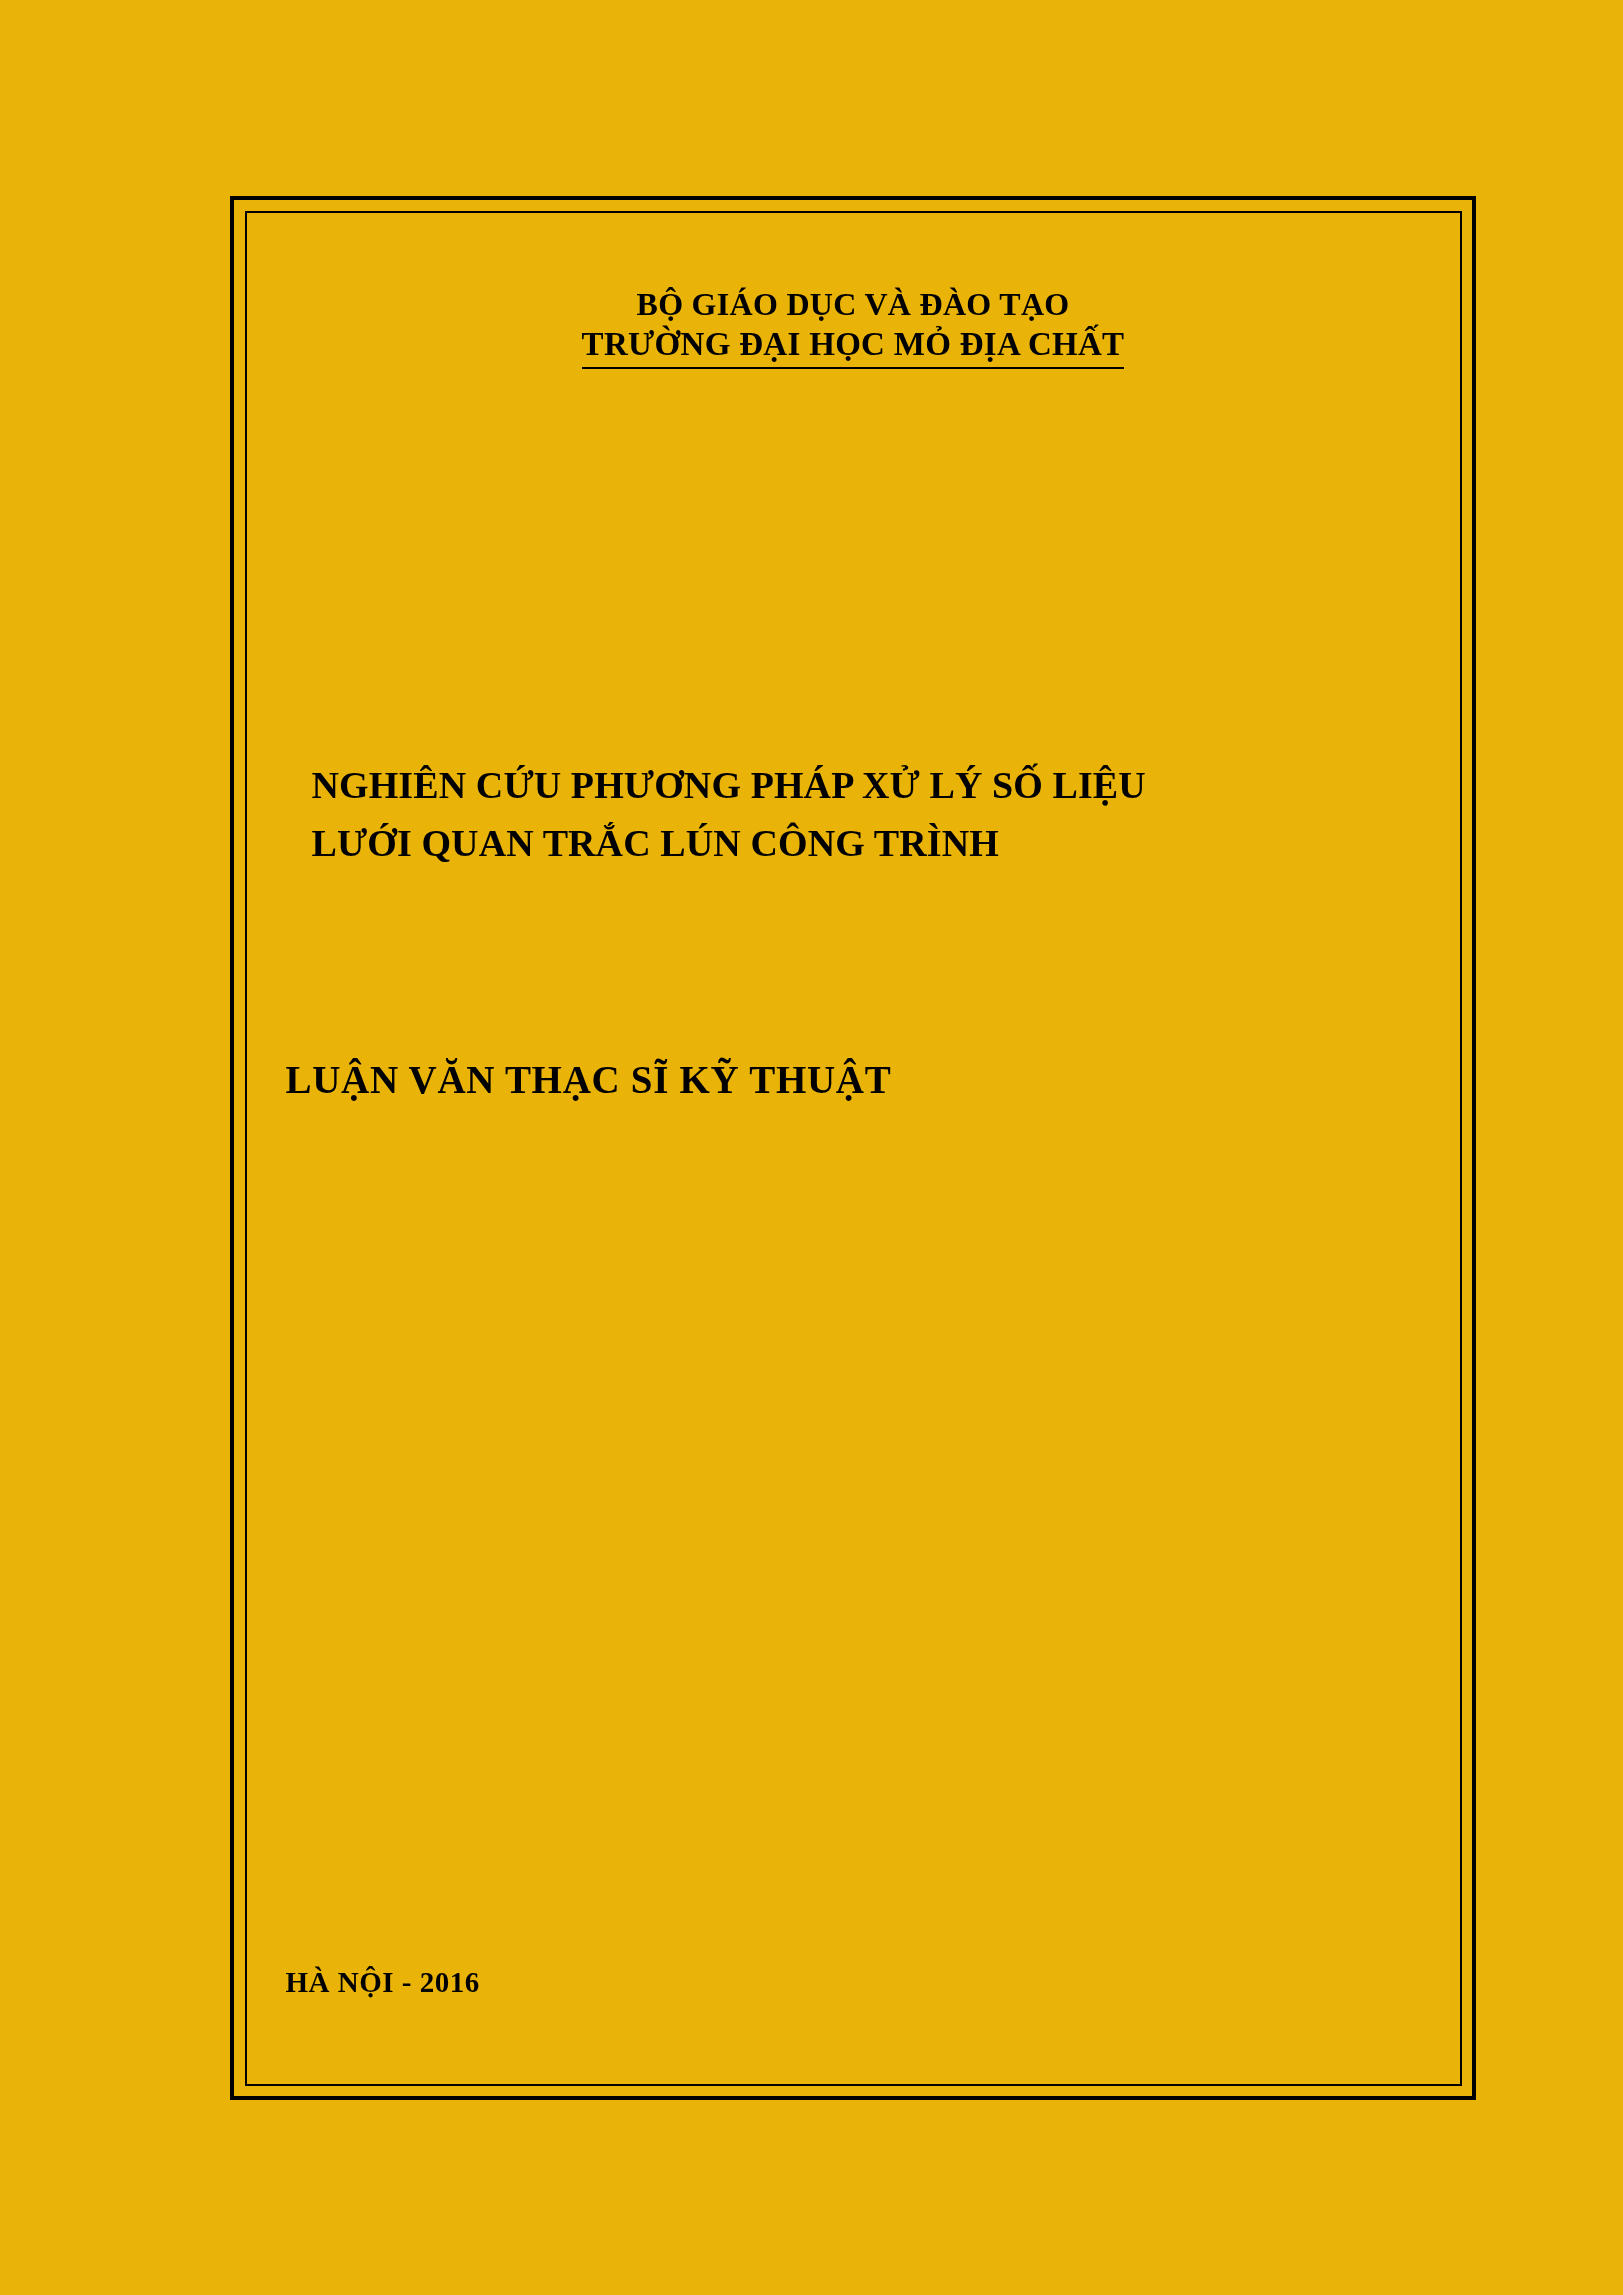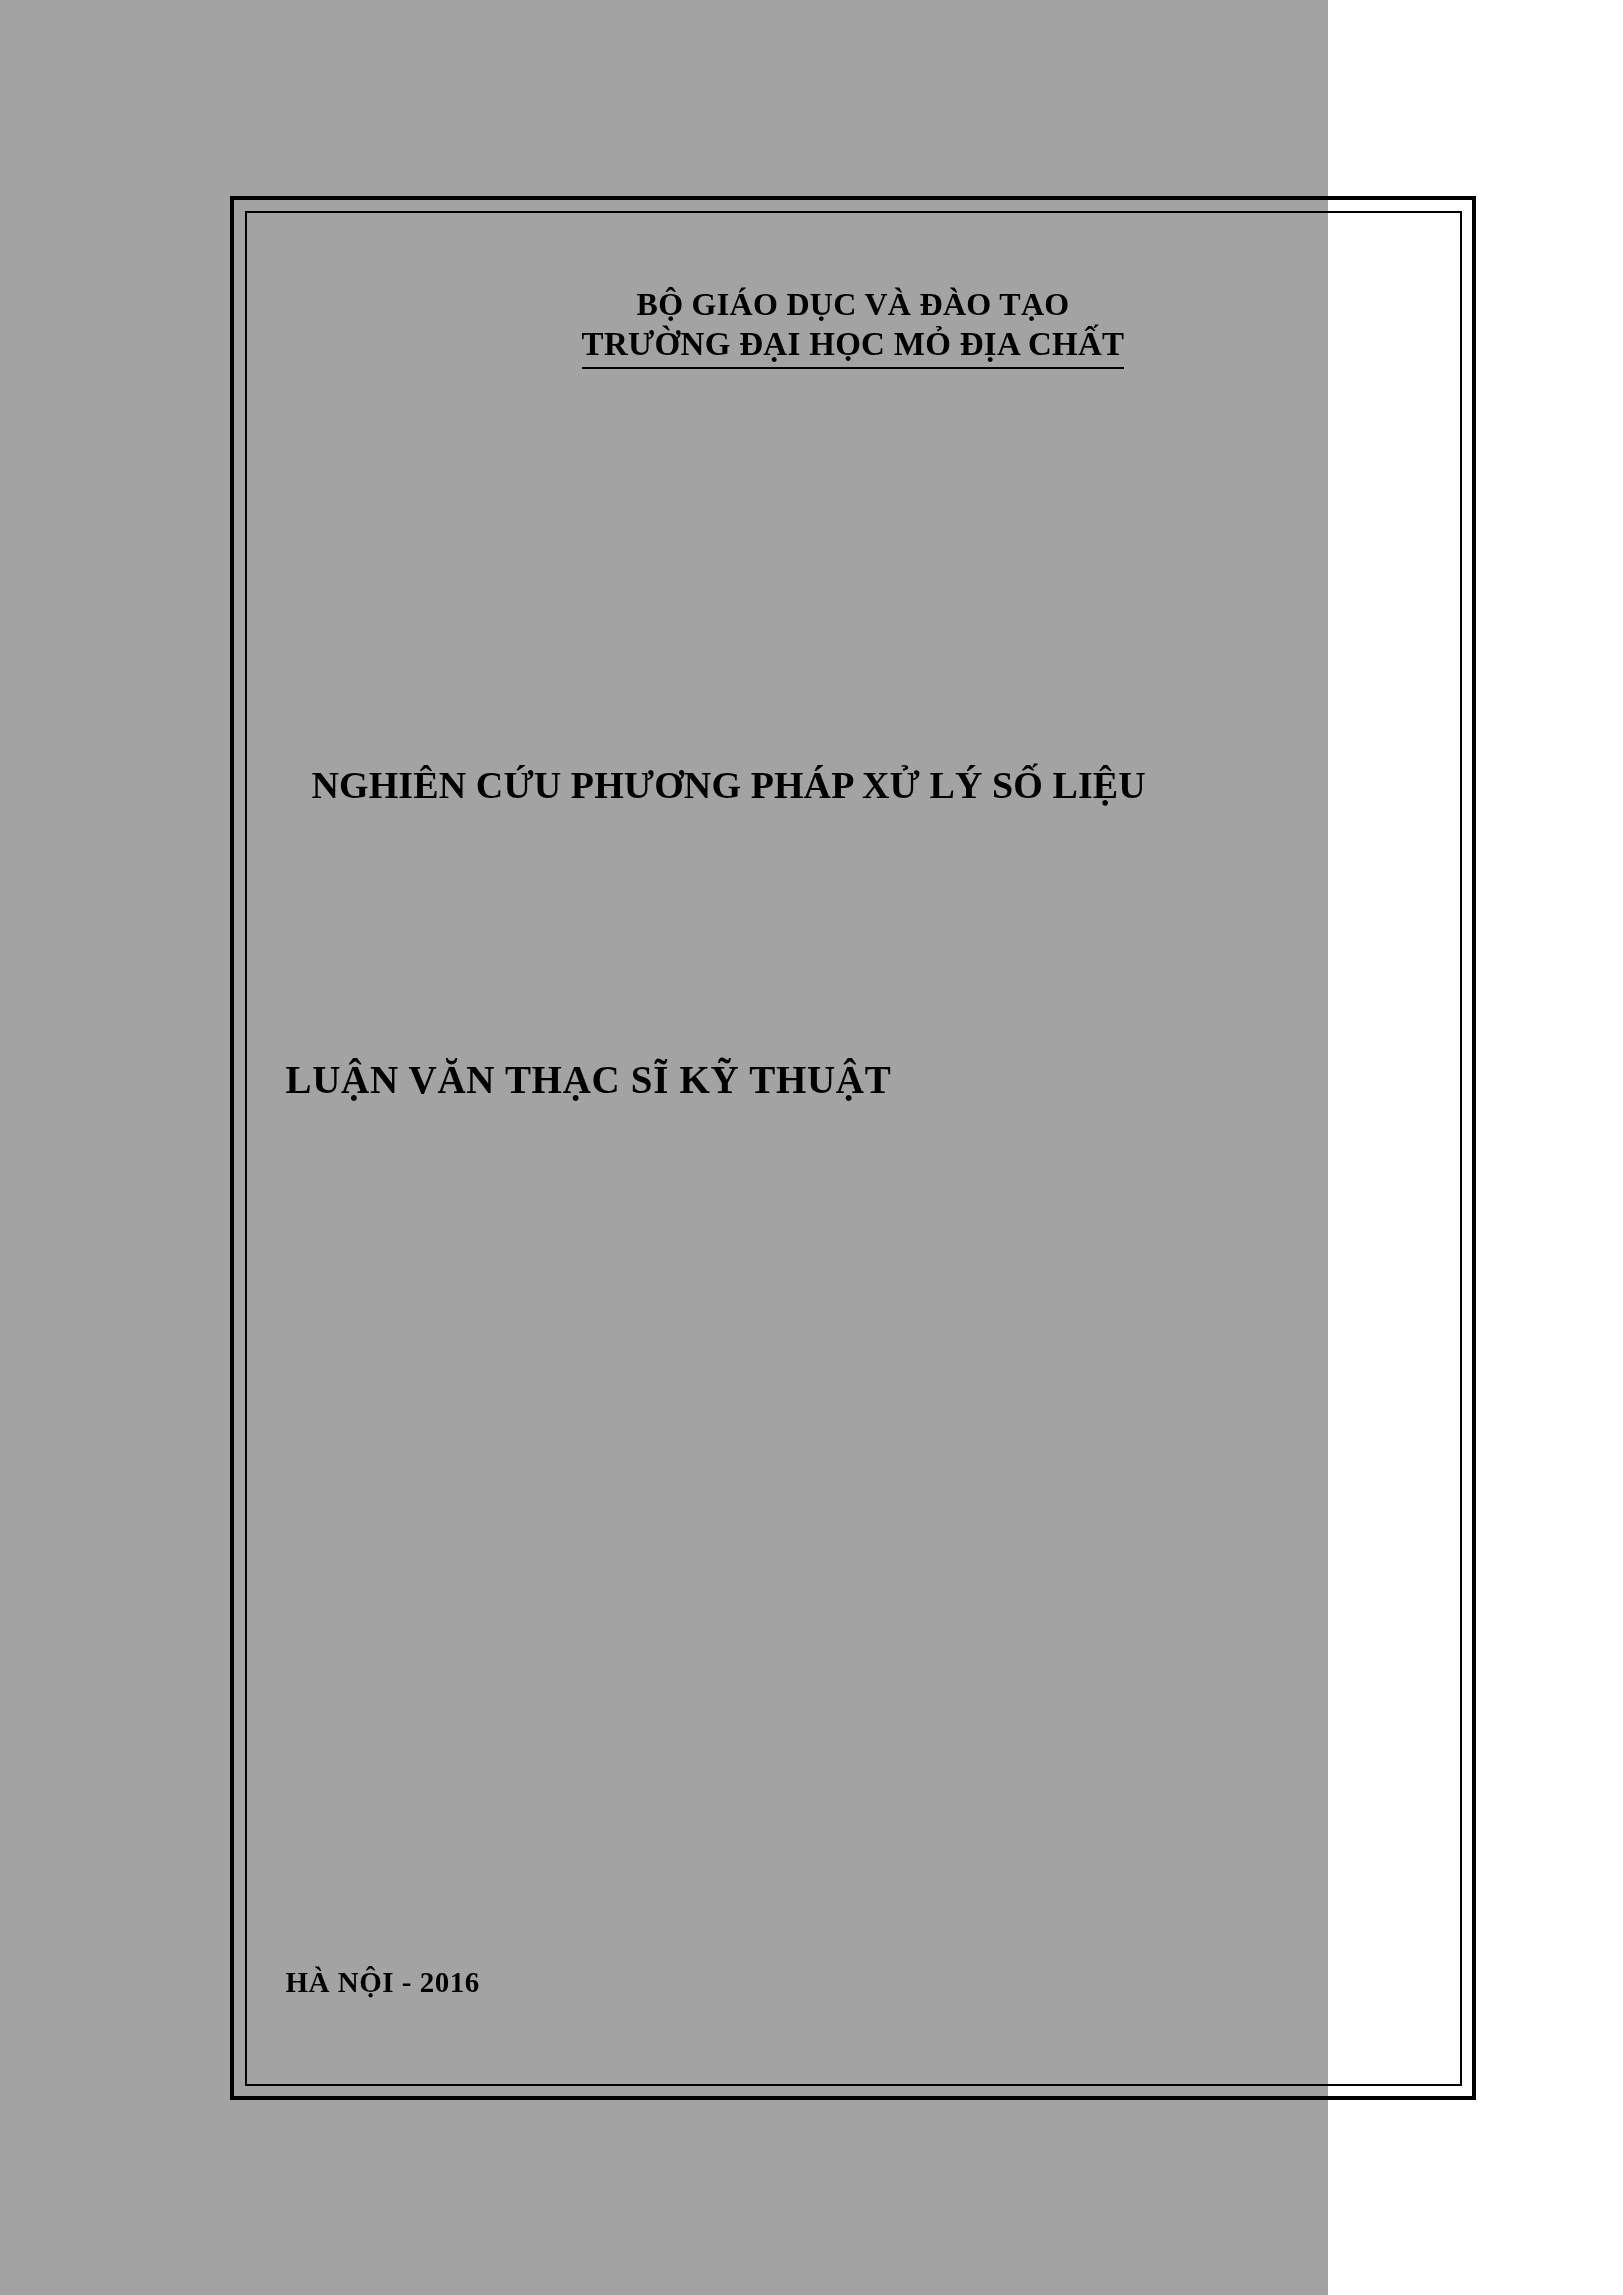--- a/index.html
+++ b/index.html
@@ -14,23 +14,23 @@
     color: #000000;
     position: relative;
     overflow: hidden;
   }
 
   
   .page {
     position: absolute;
     left: 0;
     top: 0;
-    width: 1328px;
+    width: 1623px;
     height: 2295px;
-    background: #a3a3a3;
+    background: #eab308;
   }
 
   
   .frame-outer {
     position: absolute;
     left: 230px;
     top: 196px;
     width: 1246px;
     height: 1904px;
     border: 4.6px solid #000000;
@@ -133,20 +133,21 @@
       <div class="content">
 
         <div class="ministry">
           <div class="line1">BỘ GIÁO DỤC VÀ ĐÀO TẠO</div>
           <div class="line2">TRƯỜNG ĐẠI HỌC MỎ ĐỊA CHẤT</div>
         </div>
 
 
         <div class="thesis-title">
           <div>NGHIÊN CỨU PHƯƠNG PHÁP XỬ LÝ SỐ LIỆU</div>
+          <div>LƯỚI QUAN TRẮC LÚN CÔNG TRÌNH</div>
         </div>
 
         <div class="degree">LUẬN VĂN THẠC SĨ KỸ THUẬT</div>
 
         <div class="place-year">HÀ NỘI - 2016</div>
 
       </div>
     </div>
   </div>
 </div>

